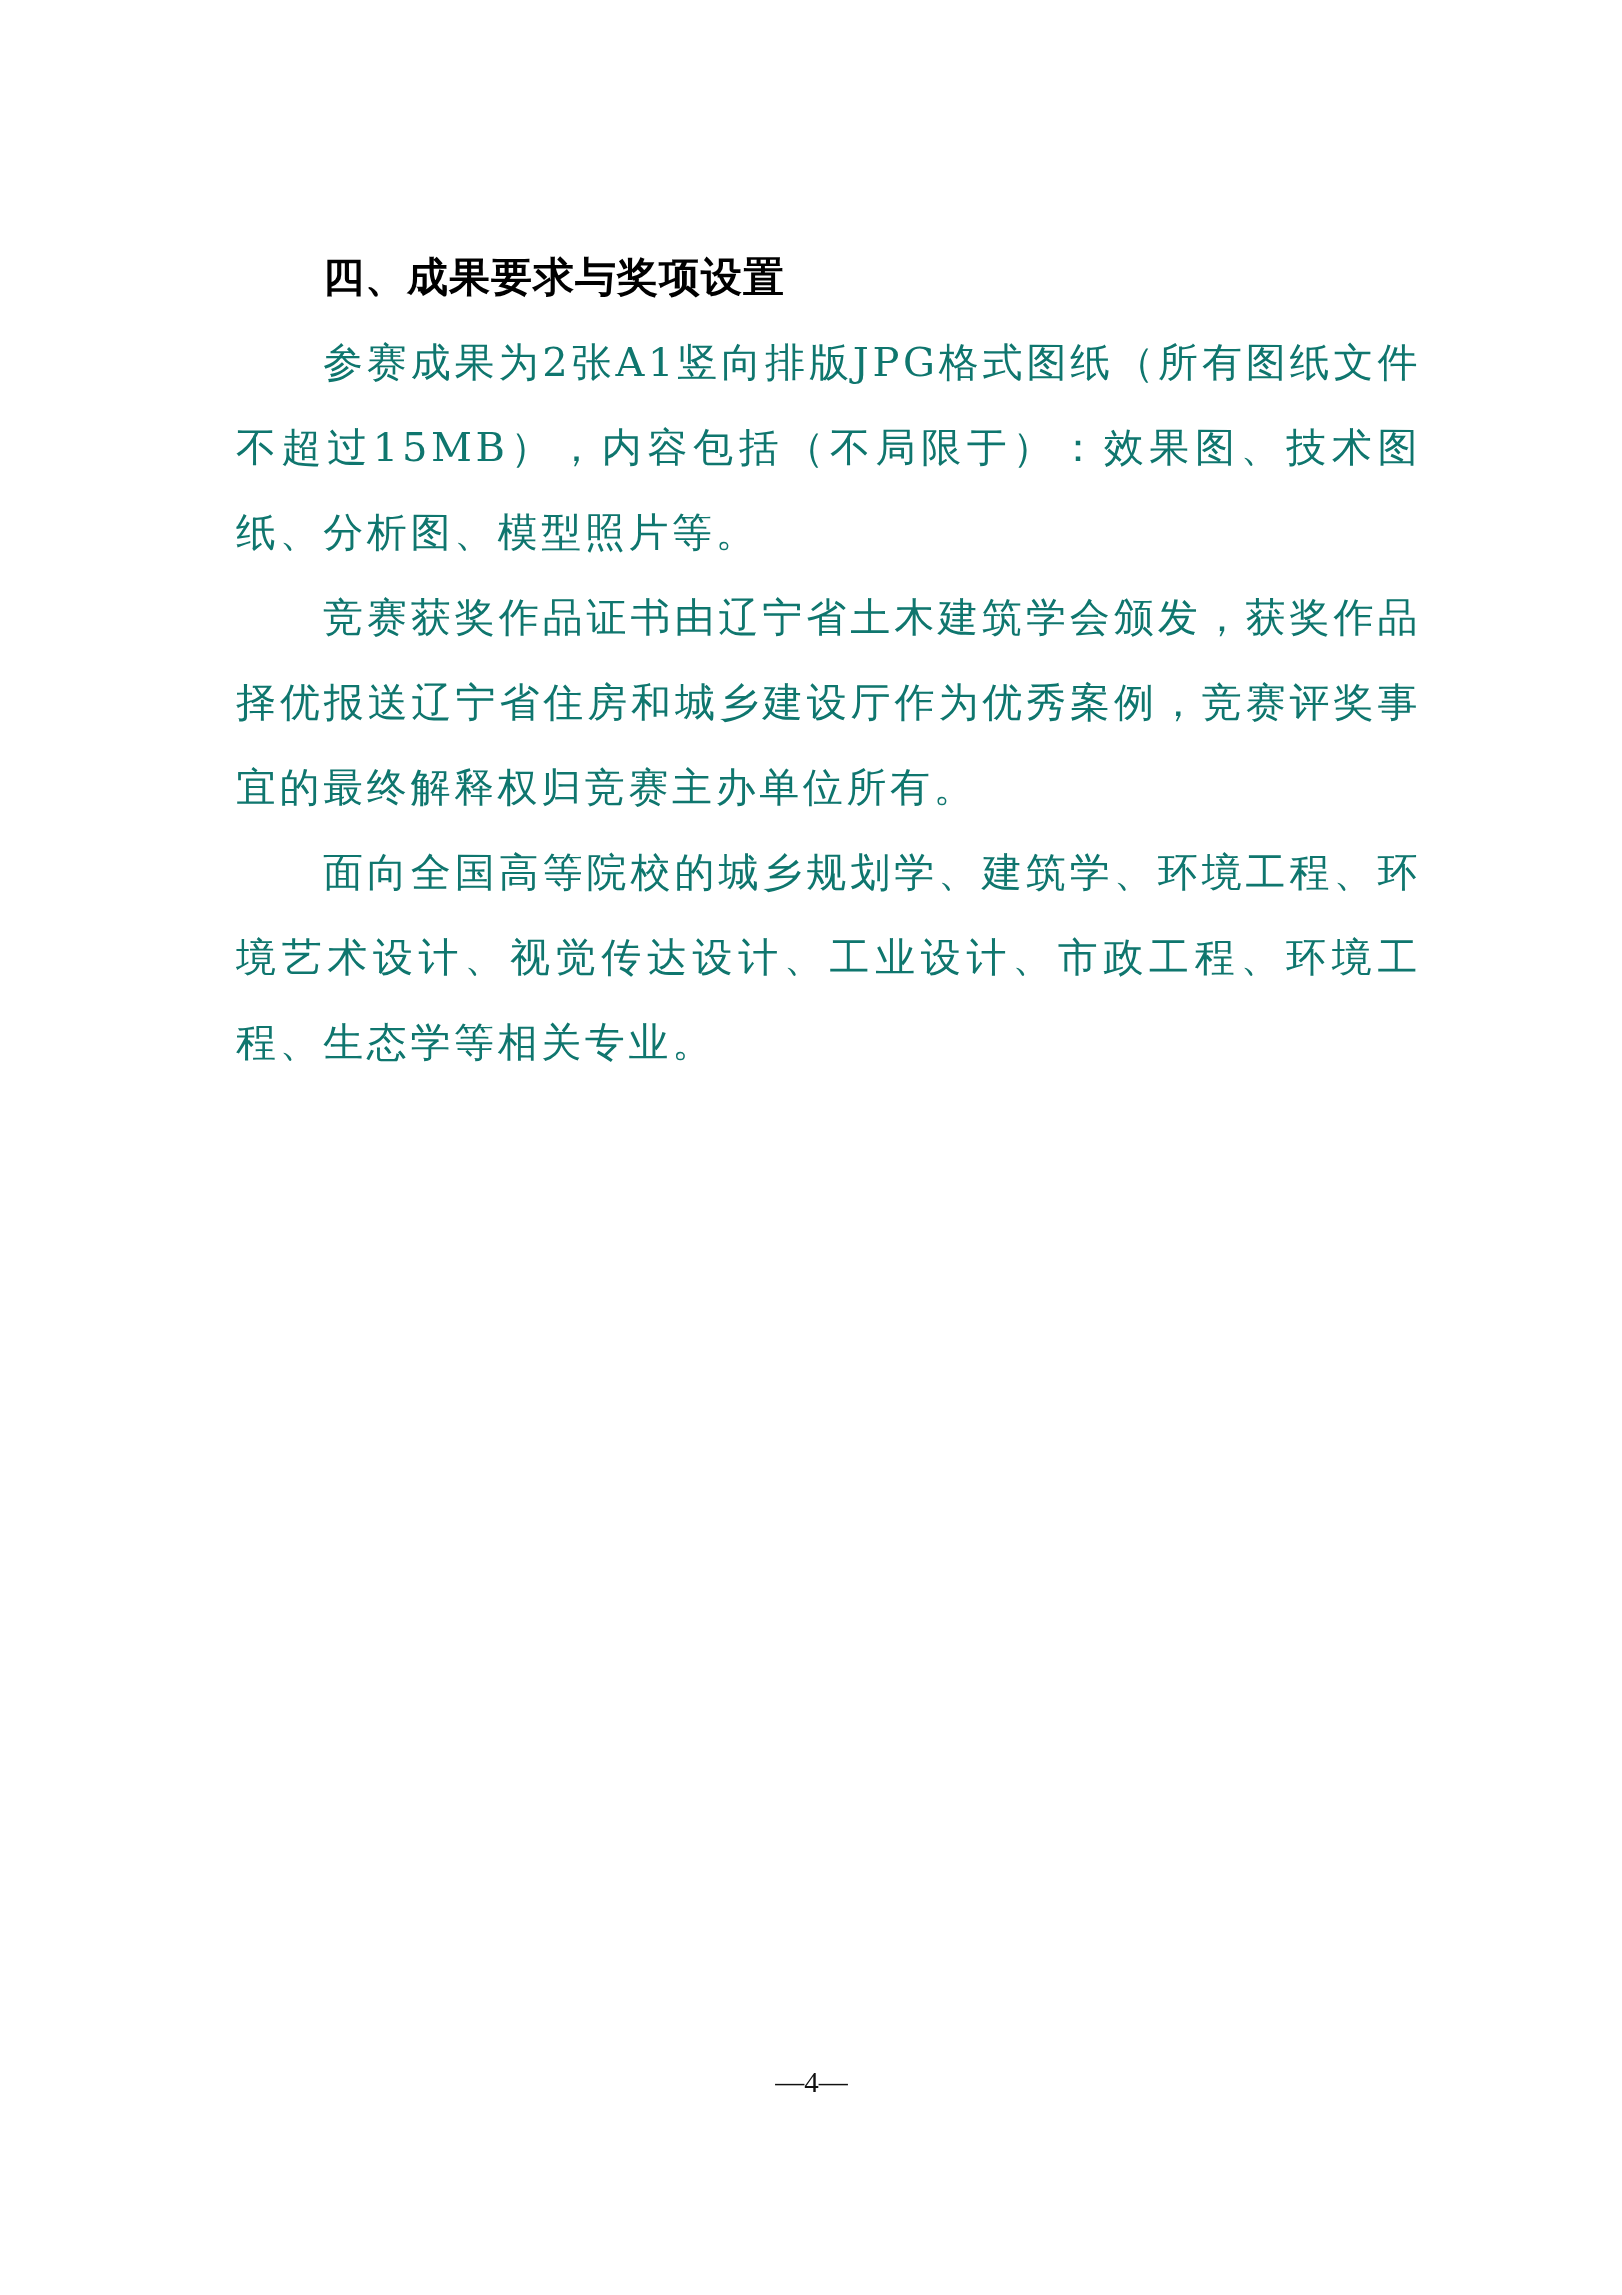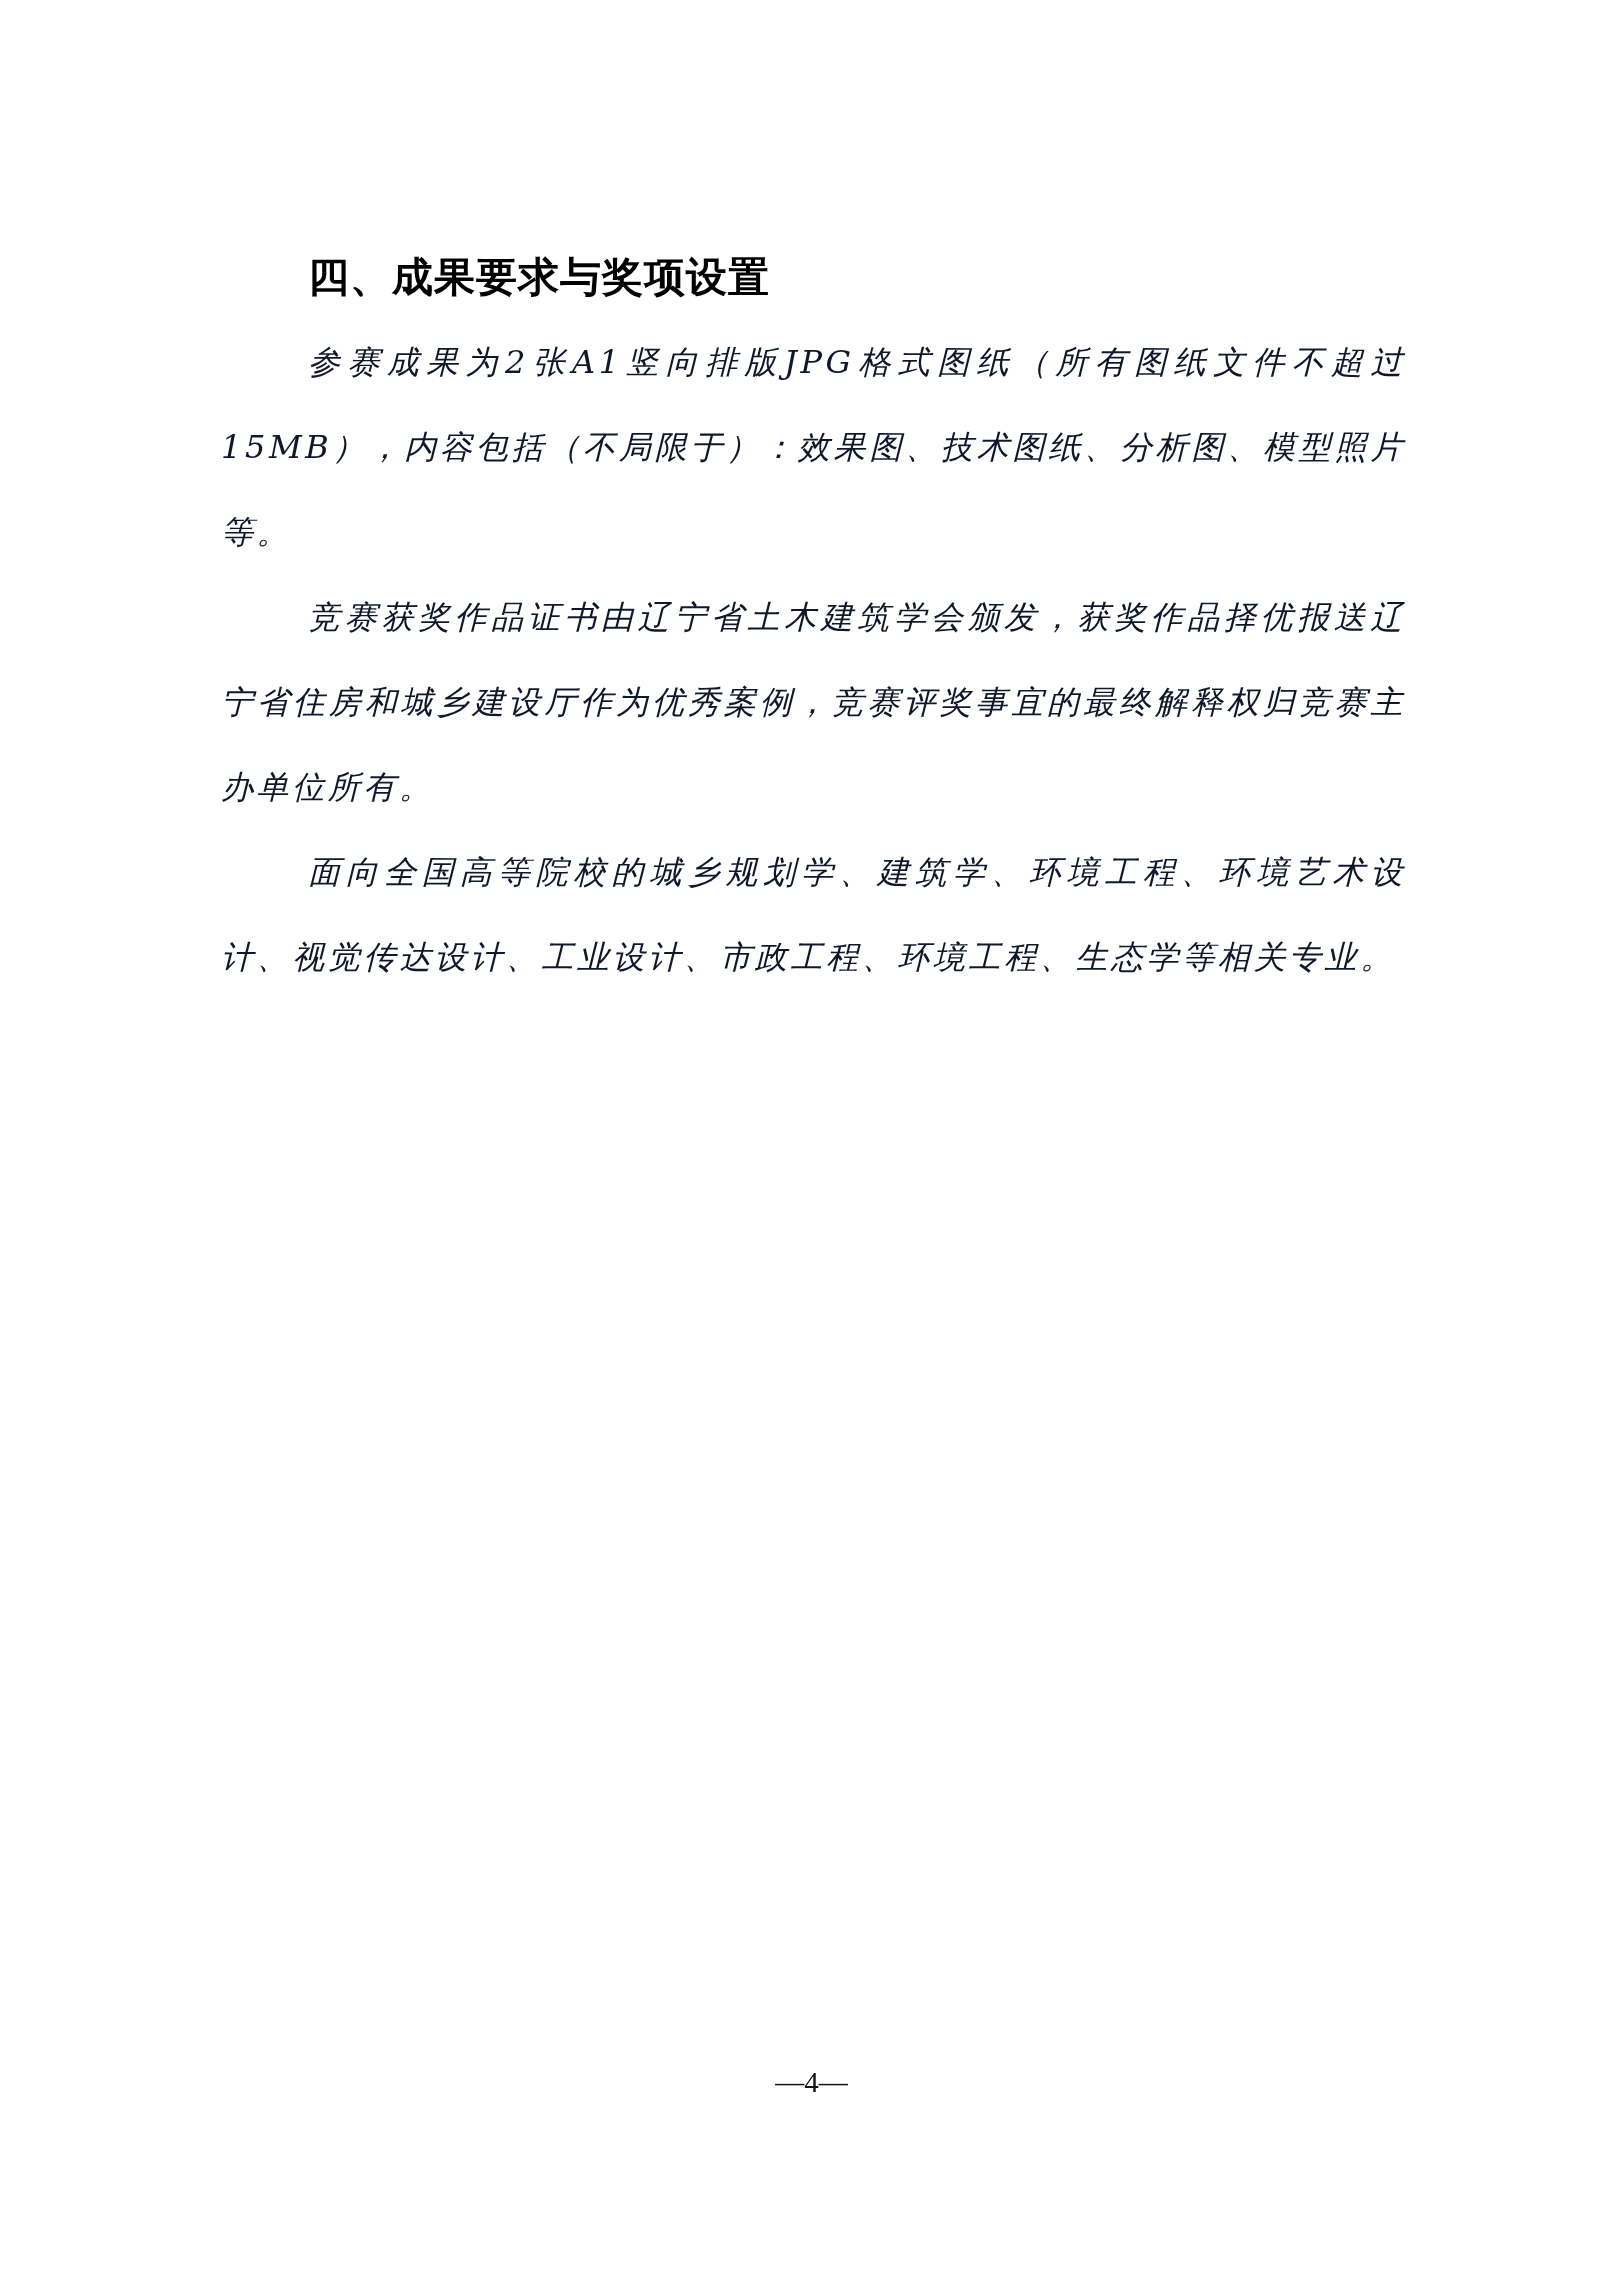--- a/index.html
+++ b/index.html
@@ -2,31 +2,31 @@
 <html style="font-size:8.2px"><head>
 <meta charset="utf-8">
 <style>
   html, body { margin: 0; padding: 0; background: #ffffff; }
   body { width: 1623px; height: 2295px; position: relative; overflow: hidden; }
   .page {
     position: absolute; left: 0; top: 0; width: 1623px; height: 2295px;
     background: #ffffff; color: #111111;
   }
   .content {
-    position: absolute; left: 221px; top: 235px; width: 1185px;
+    position: absolute; left: 236px; top: 235px; width: 1185px;
   }
   .heading {
     font-family: "DejaVu Sans", "Liberation Sans", sans-serif;
     font-weight: bold; font-size: 41px; line-height: 85px; height: 85px;
     padding-left: 87px; margin: 0; letter-spacing: 1px; color: #000;
   }
   .para {
     font-family: "DejaVu Serif", "Liberation Serif", serif;
-    font-size: 32px; line-height: 85px; margin: 0;
-    text-indent: 87px; text-align: justify; letter-spacing: 3.6px; color: #0f172a; font-style: italic;
+    font-size: 40px; line-height: 85px; margin: 0;
+    text-indent: 87px; text-align: justify; letter-spacing: 3.6px; color: #0f766e;
   }
   .footer {
     position: absolute; top: 2066px; left: 0; width: 1623px; text-align: center;
     font-family: "Liberation Serif", "DejaVu Serif", serif; font-size: 29px; color: #111;
   }
 </style>
 </head>
 <body>
 
 <div class="page">

